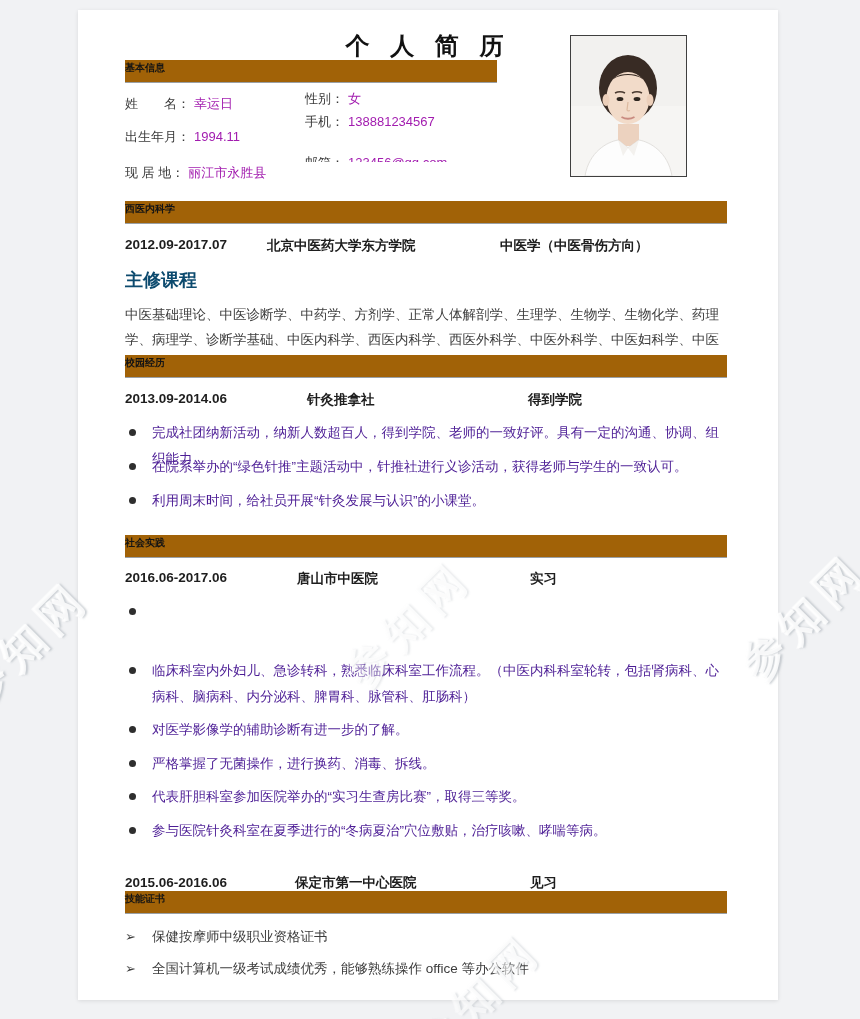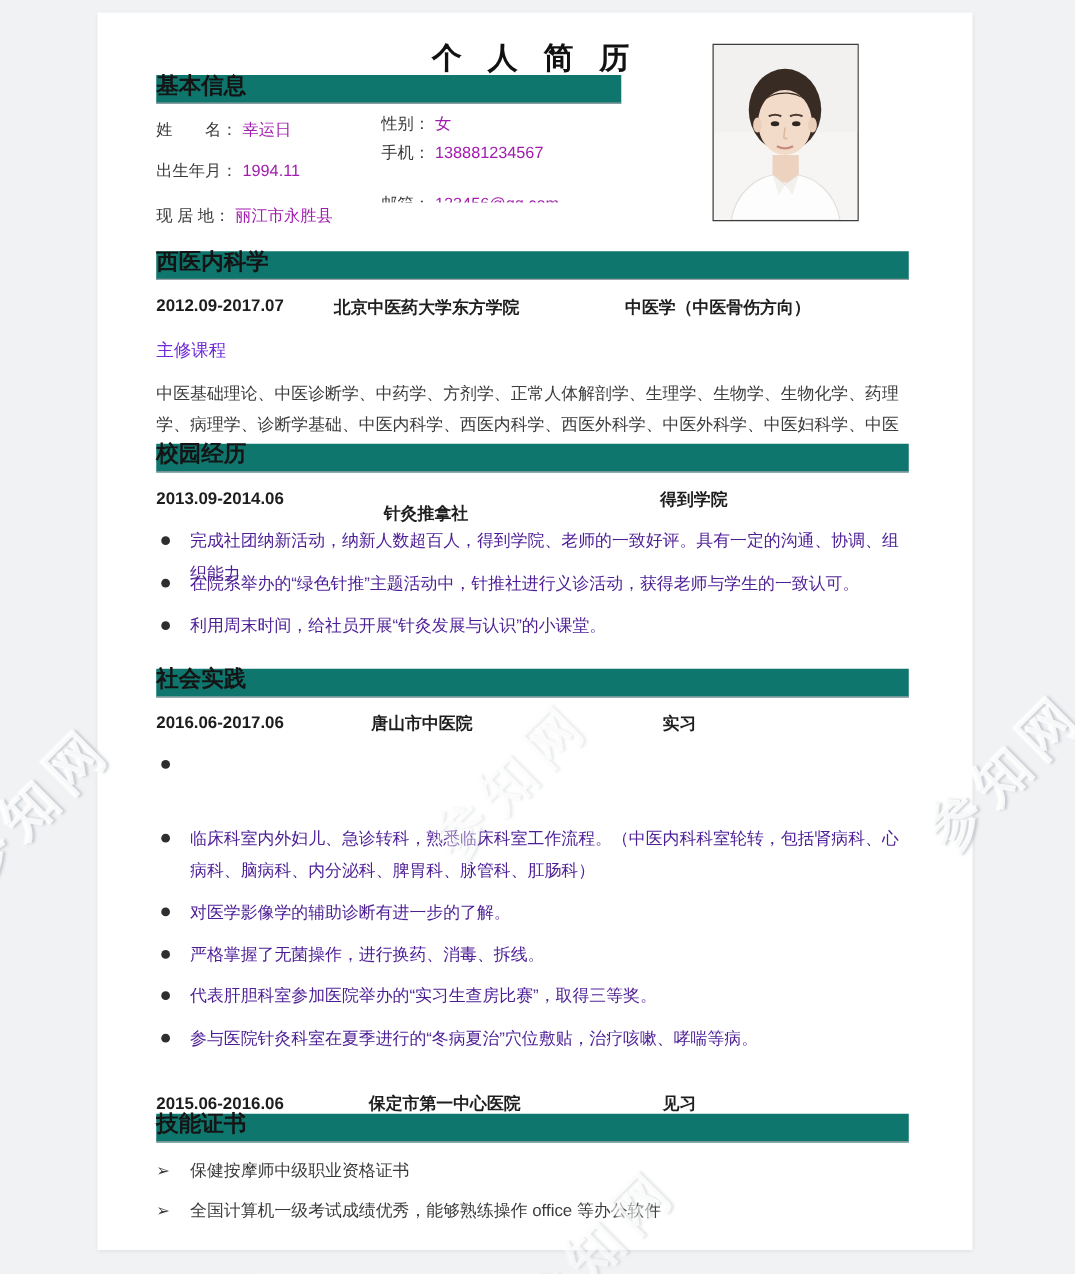--- a/index.html
+++ b/index.html
@@ -29,24 +29,24 @@
     position: absolute;
     left: 492px; top: 25px;
     width: 115px; height: 140px;
     border: 1px solid #3f3f3f;
     background: #f7f6f4;
     overflow: hidden;
   }
   .sec-heading {
     position: absolute;
     left: 47px;
-    font-size: 18px; font-weight: bold; color: #141414;
+    font-size: 10px; font-weight: bold; color: #141414;
     padding-bottom: 6px;
     border-bottom: 1px solid #9aa0a6;
-    background: #0f766e;
+    background: #a16207;
     line-height: 16px;
   }
   .h-basic   { top: 50px;  width: 372px; }
   .h-edu     { top: 191px; width: 602px; }
   .h-campus  { top: 345px; width: 602px; }
   .h-social  { top: 525px; width: 602px; }
   .h-skills  { top: 881px; width: 602px; }
 
   .field {
     position: absolute;
@@ -94,21 +94,21 @@
     padding-left: 27px;
     box-sizing: border-box;
   }
   .skill-item .arrow {
     position: absolute; left: 0px; top: 0px;
     font-size: 13px; color: #3c3c3c;
   }
   .subhead {
     position: absolute;
     left: 47px;
-    font-size: 14px; font-weight: normal; color: #6d28d9;
+    font-size: 18px; font-weight: bold; color: #0c4a6e;
     line-height: 16px;
   }
   .watermark {
     position: absolute;
     font-size: 44px; font-weight: bold;
     letter-spacing: 8px;
     color: rgba(255,255,255,0.82);
     text-shadow: 1.5px 1.5px 2px rgba(168,174,182,0.55), -1px -1px 1px rgba(255,255,255,0.9);
     transform: rotate(-45deg);
     white-space: nowrap;
@@ -188,21 +188,21 @@
     <span style="left:422px;">中医学（中医骨伤方向）</span>
   </div>
   <div class="subhead" style="top:262px;">主修课程</div>
   <div class="clip-box" style="left:47px; top:292px; width:604px; height:46px;">
     <div class="para" style="position:static;">中医基础理论、中医诊断学、中药学、方剂学、正常人体解剖学、生理学、生物学、生物化学、药理学、病理学、诊断学基础、中医内科学、西医内科学、西医外科学、中医外科学、中医妇科学、中医儿科学、针灸学</div>
   </div>
 
   <div class="sec-heading h-campus">校园经历</div>
   <div class="exp-row" style="top:381px;">
     <span style="left:47px;">2013.09-2014.06</span>
-    <span style="left:229px;margin-top:11px;">针灸推拿社</span>
+    <span style="left:229px;">针灸推拿社</span>
     <span style="left:450px;">得到学院</span>
   </div>
   <div class="bullet-item" style="top:410px;">
     <span class="dot"></span>
     <span>完成社团纳新活动，纳新人数超百人，得到学院、老师的一致好评。具有一定的沟通、协调、组织能力。</span>
   </div>
   <div class="bullet-item" style="top:444px;">
     <span class="dot"></span>
     <span>在院系举办的“绿色针推”主题活动中，针推社进行义诊活动，获得老师与学生的一致认可。</span>
   </div>

